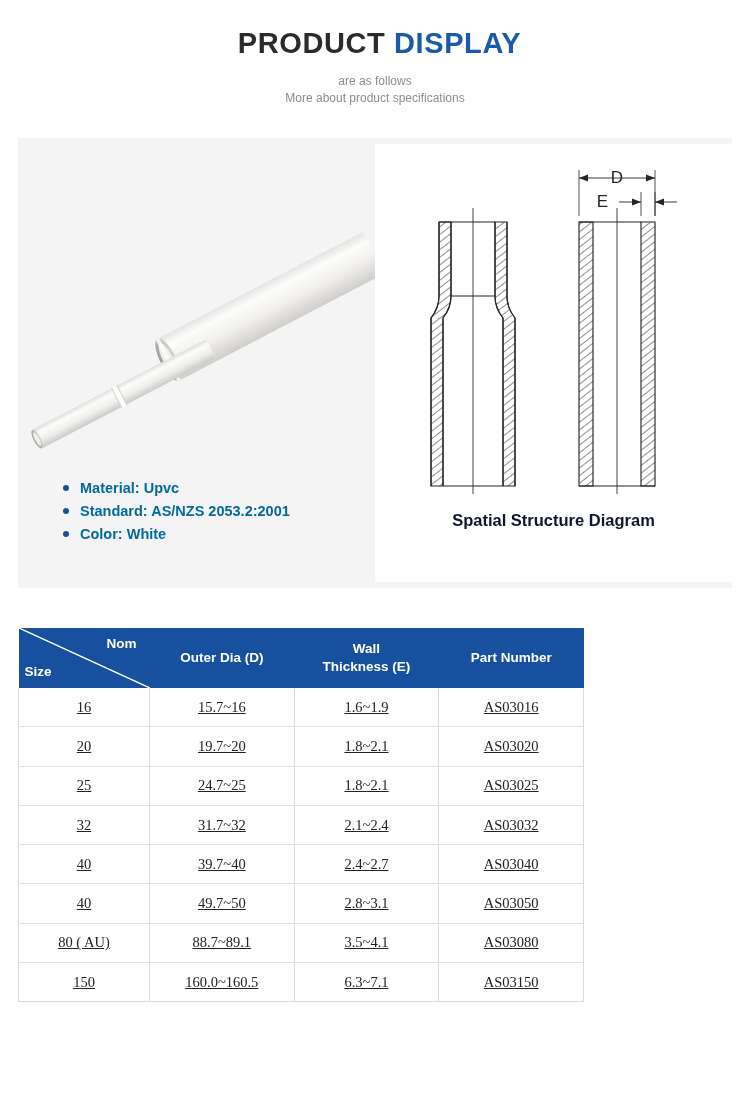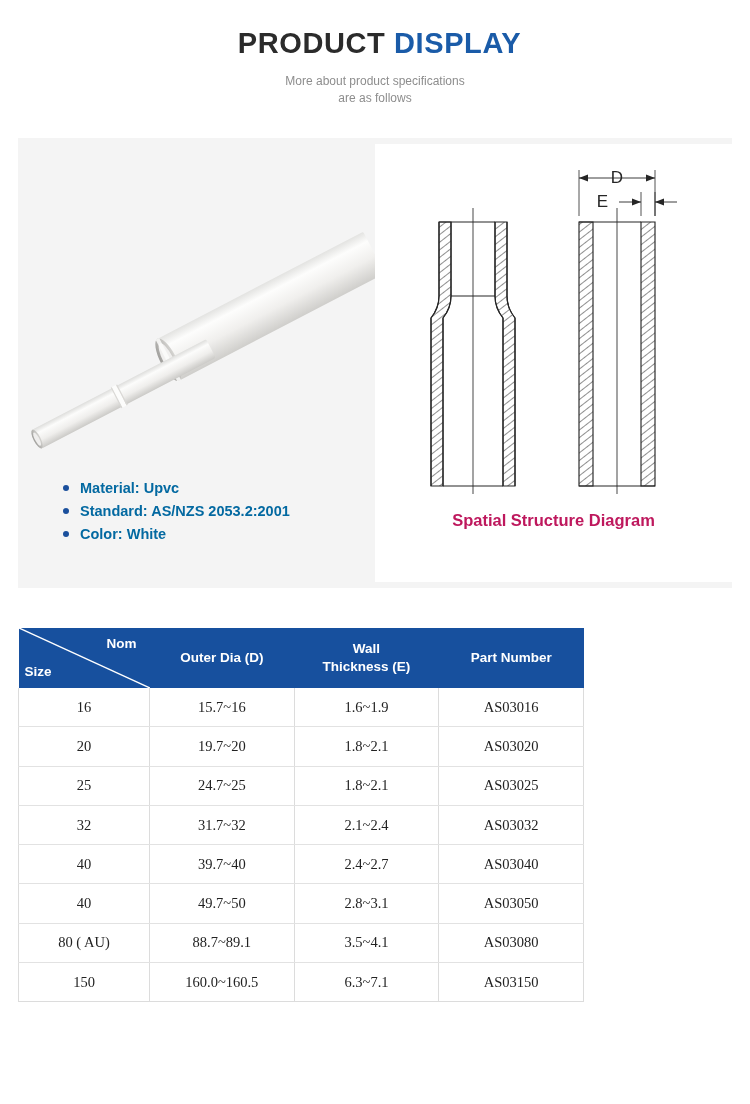--- a/index.html
+++ b/index.html
@@ -118,21 +118,21 @@
     top: 18px;
   }
   .diagram-caption {
     position: absolute;
     left: 0;
     right: 0;
     bottom: 58px;
     text-align: center;
     font-size: 16.5px;
     font-weight: bold;
-    color: #be185d;
+    color: #0f172a;
   }
 
   
   .spec-table {
     position: absolute;
     left: 18px;
     top: 628px;
     width: 566px;
     border-collapse: collapse;
     table-layout: fixed;
@@ -176,38 +176,39 @@
   .spec-table td {
     height: 36.3px;
     text-align: center;
     vertical-align: middle;
     font-family: "Liberation Serif", serif;
     font-size: 14.5px;
     color: #222222;
     background: #ffffff;
     border-right: 1px solid #dcdcdc;
     border-bottom: 1px solid #e2e2e2;
+    text-decoration: underline;
   }
   .spec-table td:first-child {
     border-left: 1px solid #dcdcdc;
   }
   .spec-table tbody tr:last-child td {
     border-bottom: 1px solid #dcdcdc;
   }
 </style>
 </head>
 <body>
 
 <div class="page">
 
   <div class="heading-block">
     <div class="main-title"><span>PRODUCT </span><span class="accent">DISPLAY</span></div>
     <div class="subtitle">
+      <div>are as follows</div>
       <div>More about product specifications</div>
-      <div>are as follows</div>
     </div>
   </div>
 
   <div class="showcase">
 
     <div class="photo-panel">
       <svg class="pipe-photo" viewBox="0 0 357 360">
         <defs>
           <linearGradient id="bigPipe" x1="0" y1="0" x2="0" y2="1">
             <stop offset="0%" stop-color="#e3e3e1"></stop>

